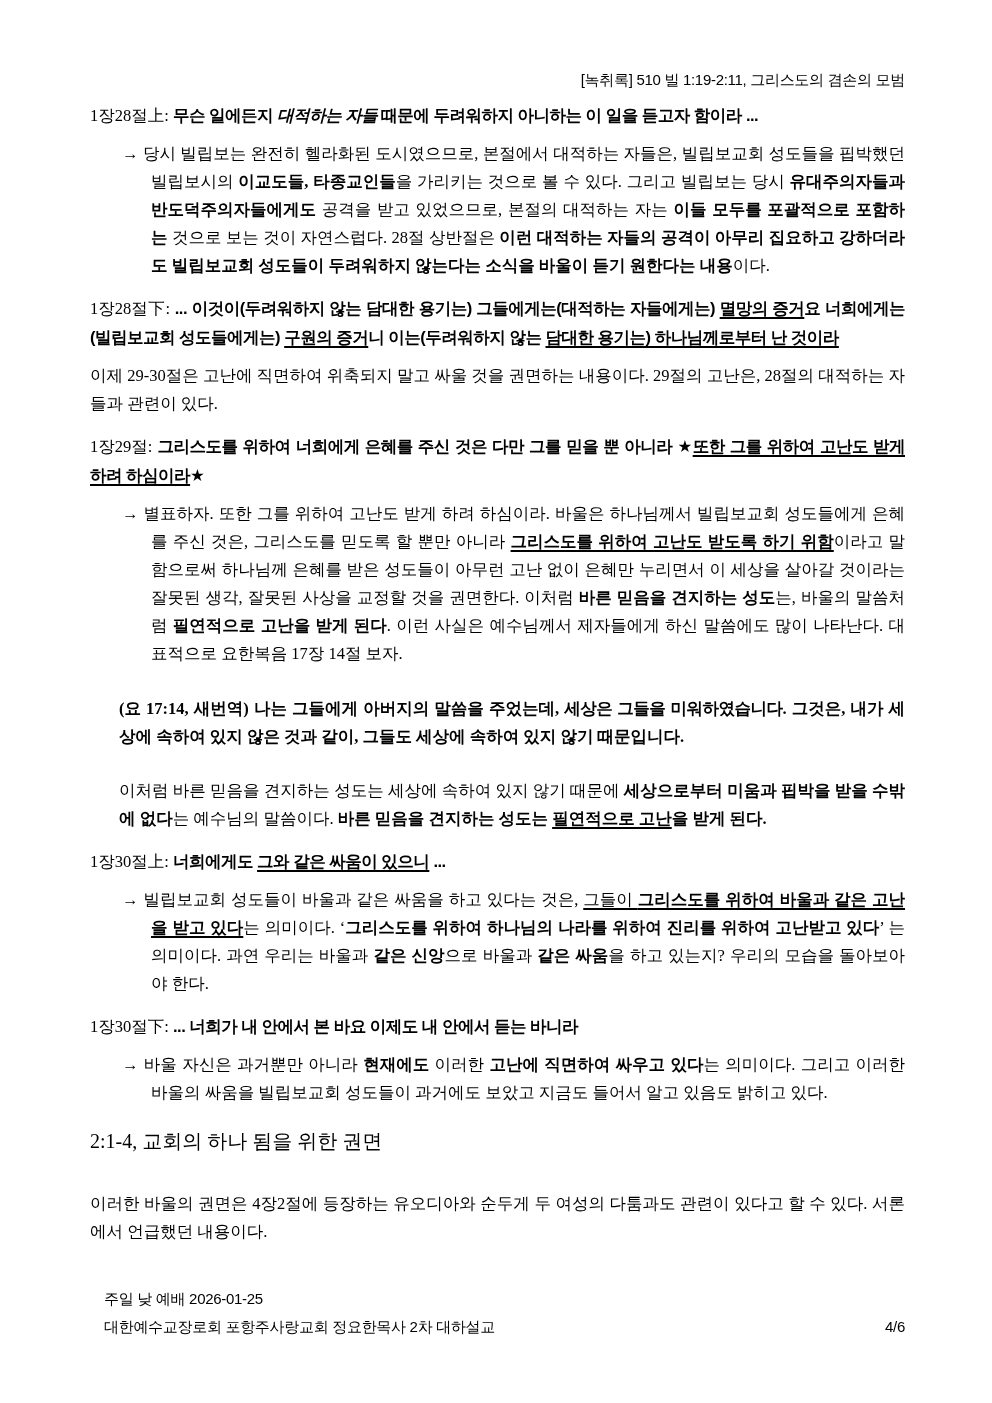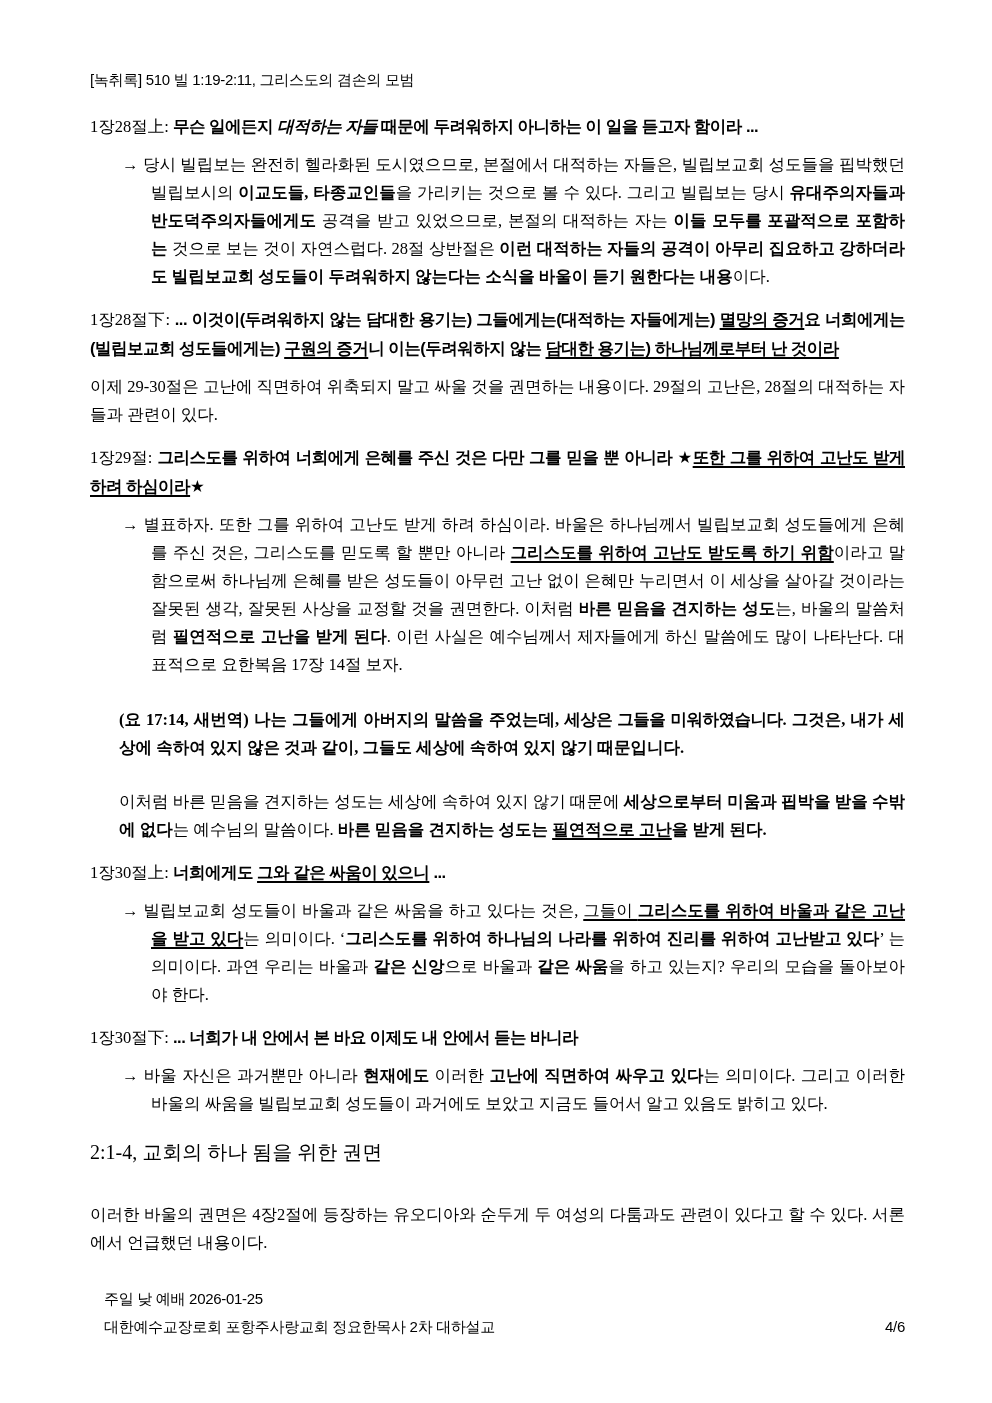--- a/index.html
+++ b/index.html
@@ -5,25 +5,25 @@
   html,body{margin:0;padding:0;}
   body{
     width:992px;height:1403px;background:#ffffff;color:#000000;
     font-family:"Liberation Serif","DejaVu Serif",serif;
     font-size:16.5px;line-height:28px;
     position:relative;overflow:hidden;
   }
   .page{position:relative;width:992px;height:1403px;background:#fff;}
   .content{padding:70px 87px 0 90px;}
   .doc-header{
+    text-align:right;
     font-family:"Liberation Sans","DejaVu Sans",sans-serif;
     font-size:15px;line-height:20px;letter-spacing:-0.3px;
-    margin-bottom:22px;
   }
-  .heading{margin:0 0 10px 0;text-align:justify;}
+  .heading{margin:11px 0 10px 0;text-align:justify;}
   .para{margin:0 0 14px 0;text-align:justify;}
   .arrow{padding-left:29px;text-indent:-29px;margin-left:32px;}
   .indent{margin-left:29px;margin-top:26px;}
   .big-heading{
     margin:18px 0 33px 0;
     font-size:20px;line-height:32px;
     font-family:"Liberation Serif","DejaVu Serif",serif;
   }
   .doc-footer{
     position:absolute;left:104px;right:87px;top:1285px;

